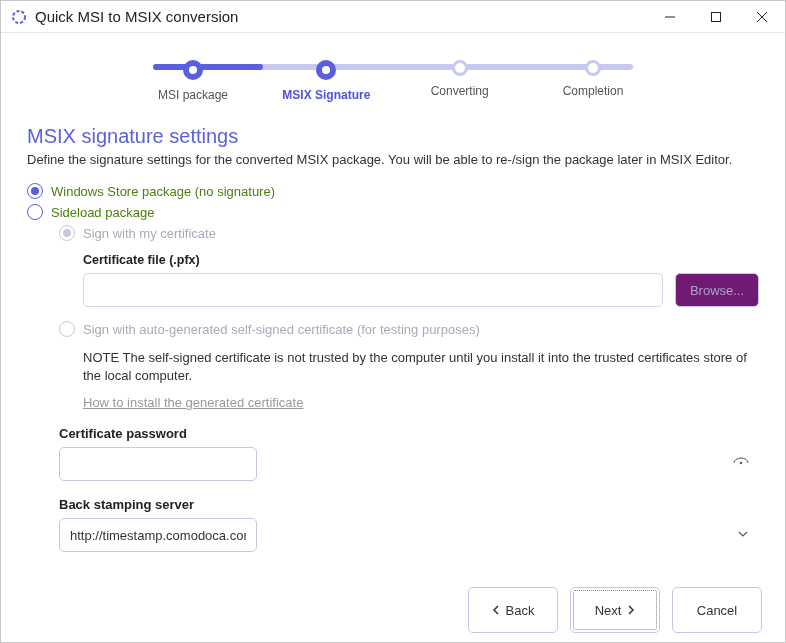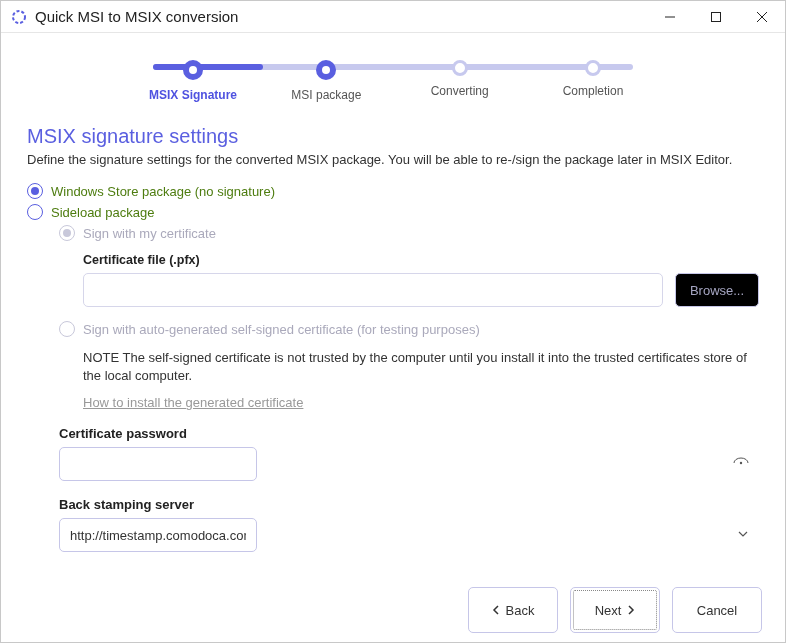--- a/index.html
+++ b/index.html
@@ -39,21 +39,21 @@
     .radio.disabled.selected::after{ background:#c8c8da; }
     
     .indent1 { margin-left: 32px; }
     .indent2 { margin-left: 46px; }
     .field-label { font-size: 12.5px; color: #222; margin: 12px 0 6px 0; font-weight: 600; }
     .indent2 .field-label.dis { color:#222; font-weight:600;}
     
     .row { display: flex; gap: 12px; align-items: center; }
     .input { flex: 1; height: 34px; border: 1px solid #c6c6e8; border-radius: 5px; padding: 0 10px; font-size: 13px; color:#333; background:#fff; }
     .input.dis { background: #fff;  border-color: #d6d6ea; color:#999; }
-    .small-btn { width: 84px; height: 34px; border: 1px solid #c6c6e8; background: #000000; border-radius: 5px; font-size: 13px; color: #a6a6c2; }
+    .small-btn { width: 84px; height: 34px; border: 1px solid #c6c6e8; background: #701a75; border-radius: 5px; font-size: 13px; color: #a6a6c2; }
     .note { font-size: 13px; color: #333; margin-top: 12px; line-height: 1.4;}
     .link-like { font-size: 13px; color: #999; margin-top: 10px; text-decoration: underline; }
     
     .normal-label { font-size: 13px; color: #222; font-weight: 600; margin: 16px 0 6px 0; }
 
     .eye-btn{ position:absolute; right:10px; top:8px; color:#555; }
     .input-wrap{ position:relative; }
     .select-caret{ position:absolute; right:10px; top:10px; color:#555; font-size:12px; }
 
     .footer { position: absolute; bottom: 0; width: 786px; height: 50px; display: flex; justify-content: flex-end; align-items: center; padding: 0 24px 14px 0; gap: 12px; border:1px solid transparent; }
@@ -89,22 +89,22 @@
         </svg>
     </div>
   </div>
 </div>
 
 <div class="content">
   <div class="stepper">
     <div class="step-track"></div>
     <div class="step-track-done"></div>
     <div class="steps">
+      <div class="step done"><div class="node done"></div><span>MSI package</span></div>
       <div class="step active"><div class="node active"></div><span>MSIX Signature</span></div>
-      <div class="step done"><div class="node done"></div><span>MSI package</span></div>
       <div class="step"><div class="node future"></div><span>Converting</span></div>
       <div class="step"><div class="node future"></div><span>Completion</span></div>
     </div>
   </div>
 
   <h2 class="page-title">MSIX signature settings</h2>
   <p class="desc">Define the signature settings for the converted MSIX package. You will be able to re-/sign the package later in MSIX Editor.</p>
 
   <div class="radio-row">
     <span class="radio selected"></span>

